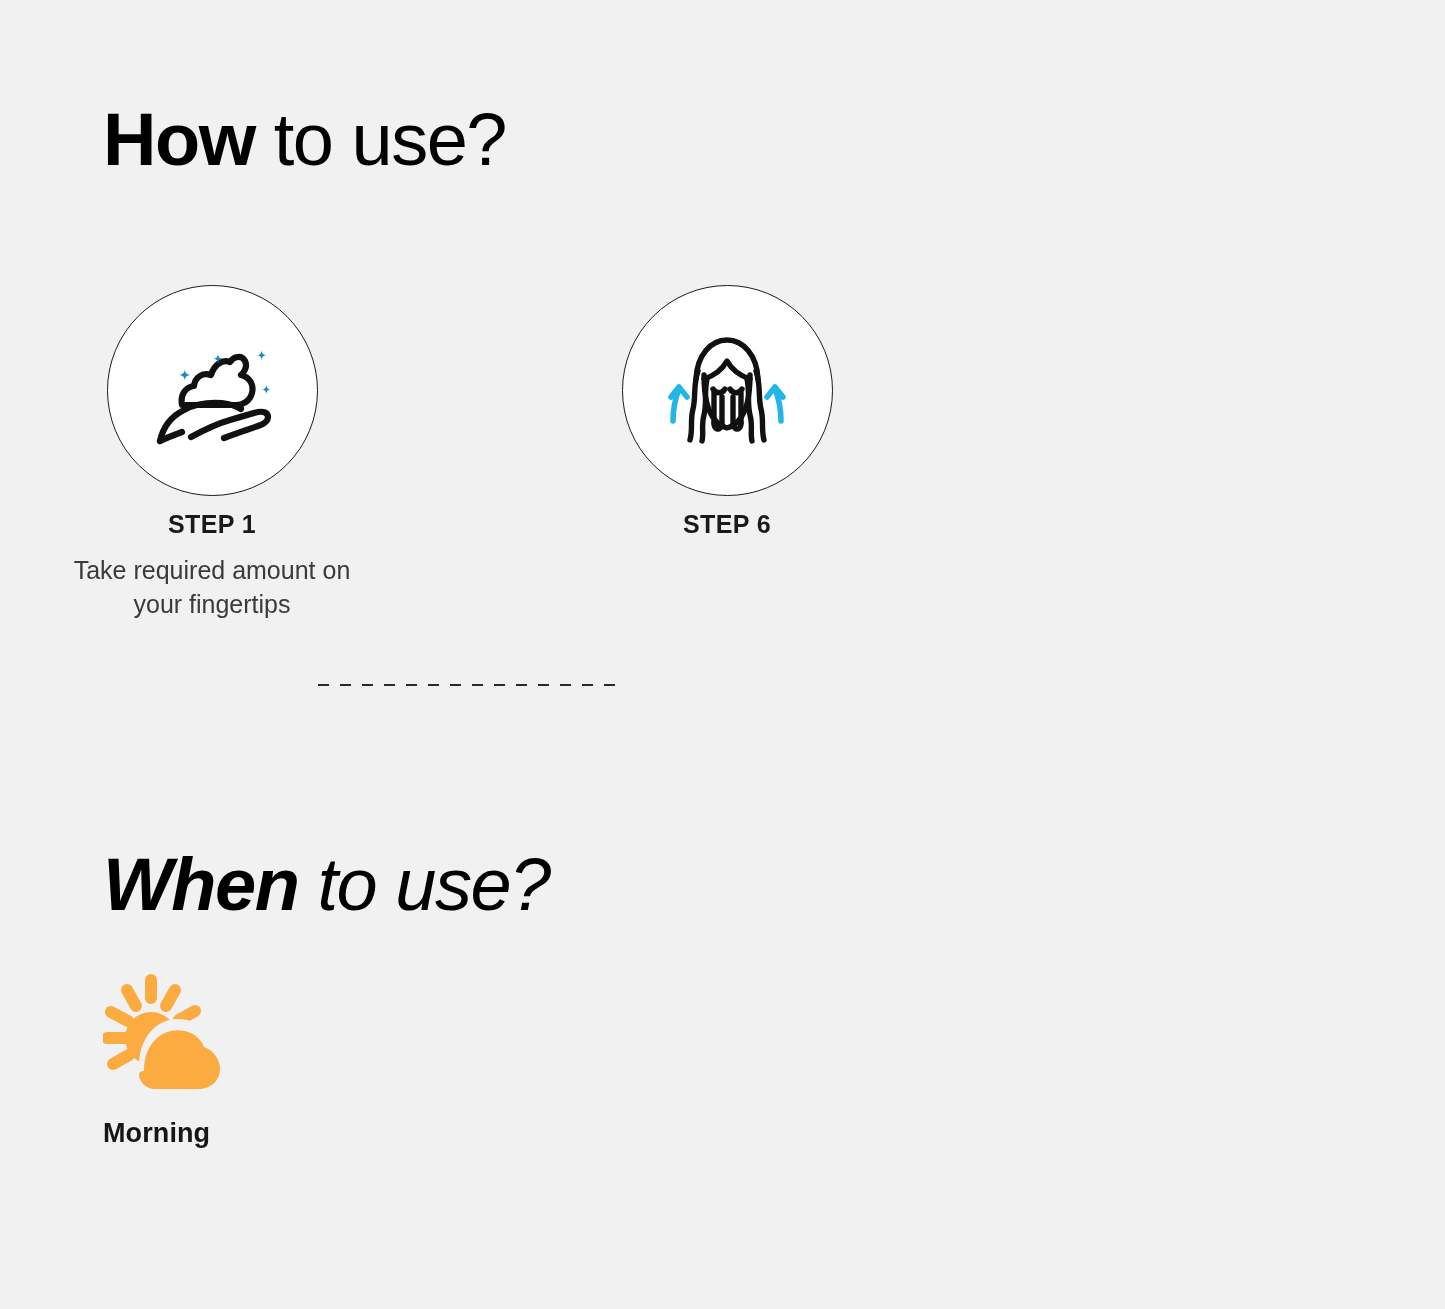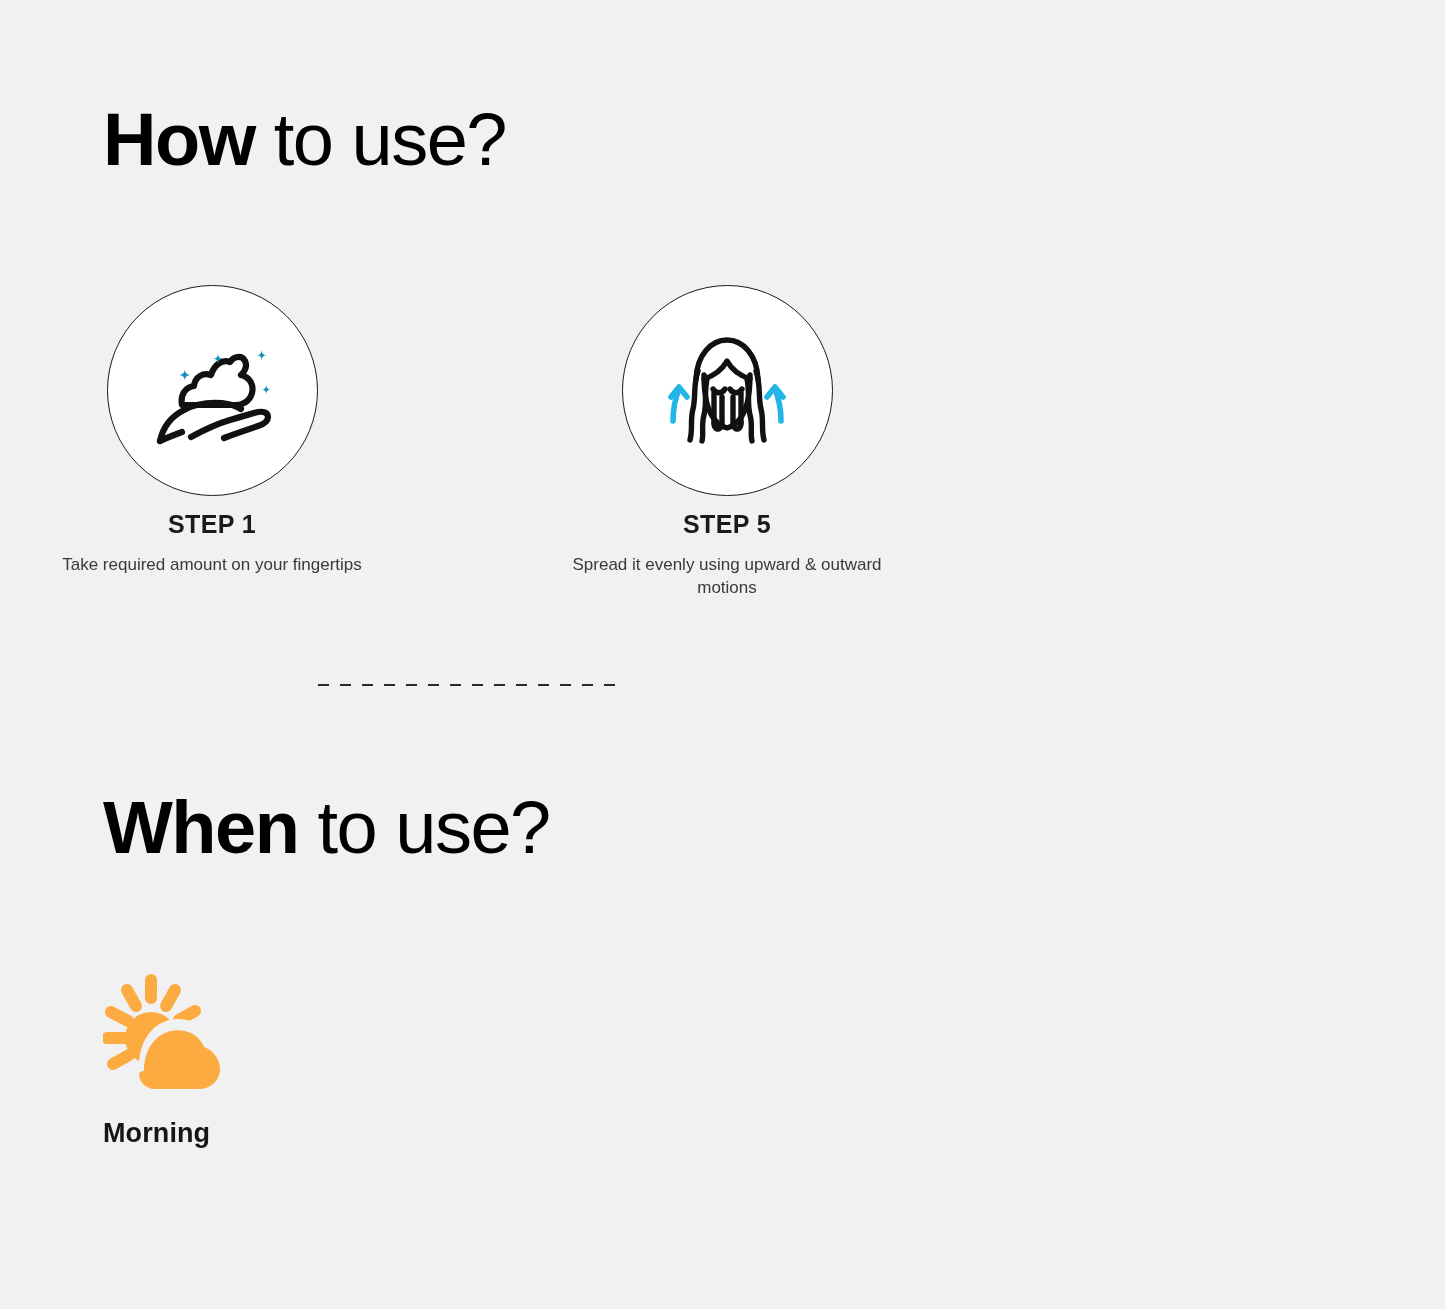--- a/index.html
+++ b/index.html
@@ -33,21 +33,21 @@
     line-height: 1;
     letter-spacing: -1.5px;
     color: #000000;
     font-weight: 400;
     white-space: nowrap;
   }
   .section-title .strong {
     font-weight: 700;
   }
   #how-title { top: 103px; }
-  #when-title { top: 791px; }
+  #when-title { top: 848px; font-style: italic; }
 
   
   .steps {
     position: absolute;
     left: 0;
     top: 285px;
     width: 1445px;
     height: 420px;
   }
 
@@ -87,21 +87,21 @@
   .step-name {
     margin: 16px 0 0 0;
     font-size: 25px;
     font-weight: 700;
     letter-spacing: 0.4px;
     color: #1a1a1a;
     line-height: 1;
   }
   .step-desc {
     margin: 16px auto 0 auto;
-    font-size: 17px;
+    font-size: 25px;
     font-weight: 400;
     color: #3a3a3a;
     line-height: 1.37;
     max-width: 330px;
   }
   #step-2 .step-desc { max-width: 372px; }
 
   
   .when-row {
     position: absolute;
@@ -208,22 +208,21 @@
 
             <g stroke="#22b6e8" stroke-width="5.6" stroke-linecap="round" stroke-linejoin="round" fill="none">
               <path d="M16 94 C16 82 18 72 22 62"></path>
               <path d="M14 70 L22 60 L30 70"></path>
               <path d="M124 94 C124 82 122 72 118 62"></path>
               <path d="M110 70 L118 60 L126 70"></path>
             </g>
           </svg>
         </span>
       </div>
-      <p class="step-name">STEP 5</p>
-      <p class="step-desc">Spread it evenly using upward &amp; outward motions</p>
+      <p class="step-name">STEP 6</p>
     </div>
   </div>
 
   <h1 class="section-title" id="when-title">
     <span class="strong">When</span><span> to use?</span>
   </h1>
 
   <div class="when-row">
 
     <div class="when-item" id="when-item-morning">

